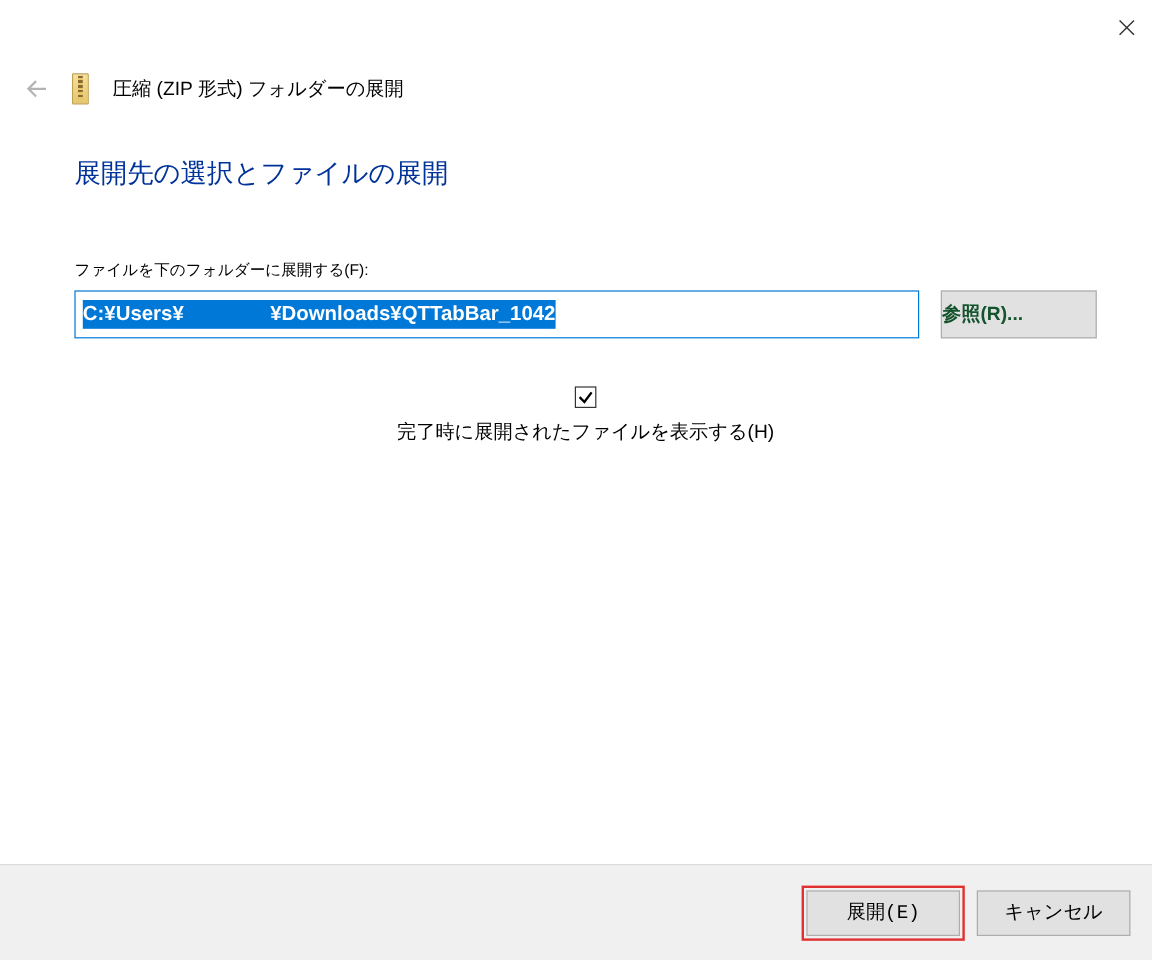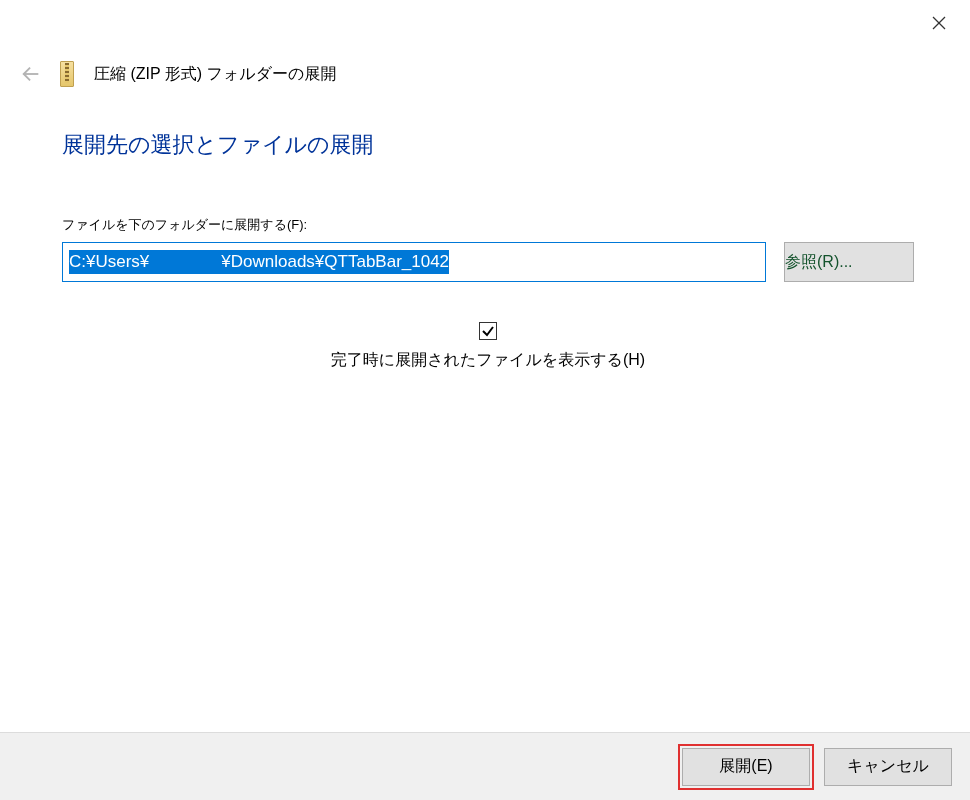--- a/index.html
+++ b/index.html
@@ -110,20 +110,21 @@
     .field-label {
       font-size: 13px;
       margin-bottom: 8px;
       color: #000;
     }
     .path-row {
       display: flex;
       align-items: stretch;
       gap: 18px;
       margin-bottom: 40px;
+      font-weight: bold;
     }
     .path-input-wrap {
       flex: 1;
       border: 1px solid #0078d7;
       height: 40px;
       display: flex;
       align-items: center;
       padding: 0 6px;
       background: #ffffff;
     }
@@ -175,29 +176,30 @@
       fill: none;
     }
     .checkbox-label {
       font-size: 16px;
       color: #000;
     }
     .footer-bar {
       position: absolute;
       bottom: 0;
       left: 0;
-      right: 0;
-      height: 68px;
+      right: 10px;
+      height: 80px;
       border-top: 1px solid #dcdcdc;
       background: #f0f0f0;
       display: flex;
       justify-content: flex-end;
       align-items: center;
       padding-right: 18px;
       gap: 14px;
+      font-family: Liberation Mono, monospace;
     }
     .footer-button {
       height: 38px;
       min-width: 128px;
       background: #e1e1e1;
       border: 1px solid #adadad;
       font-size: 16px;
       display: flex;
       align-items: center;
       justify-content: center;

